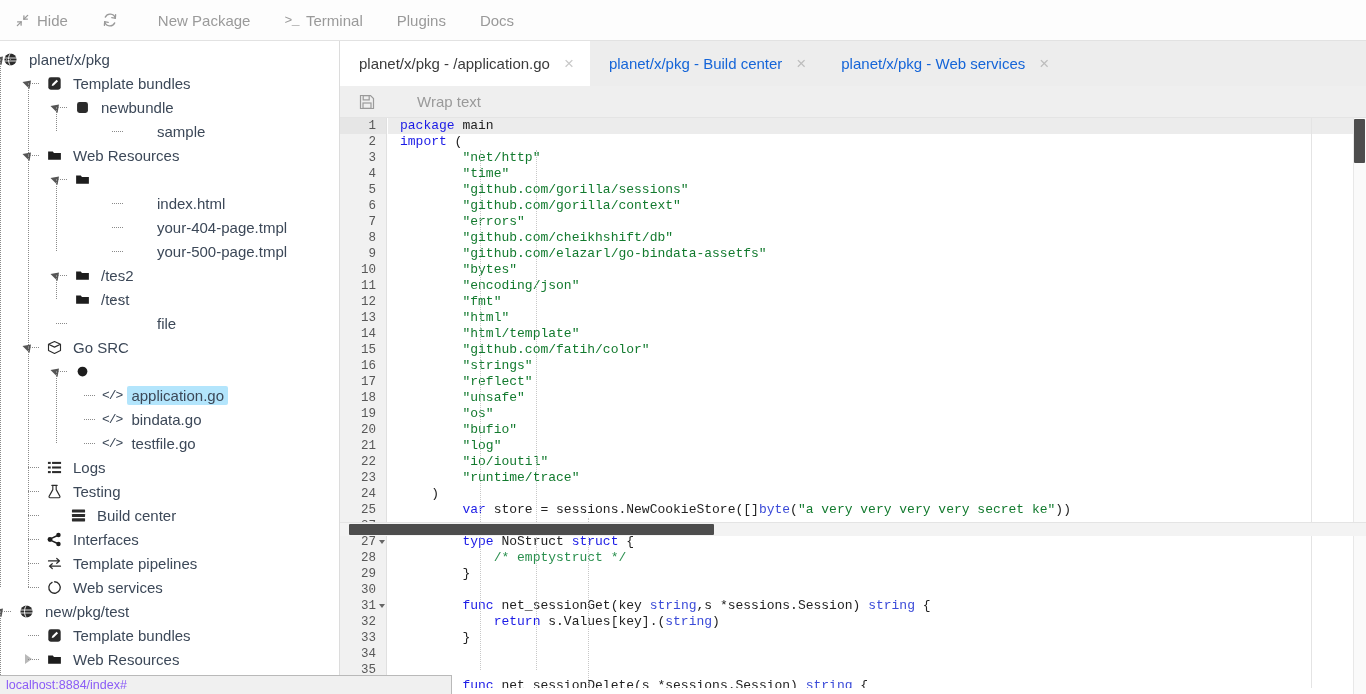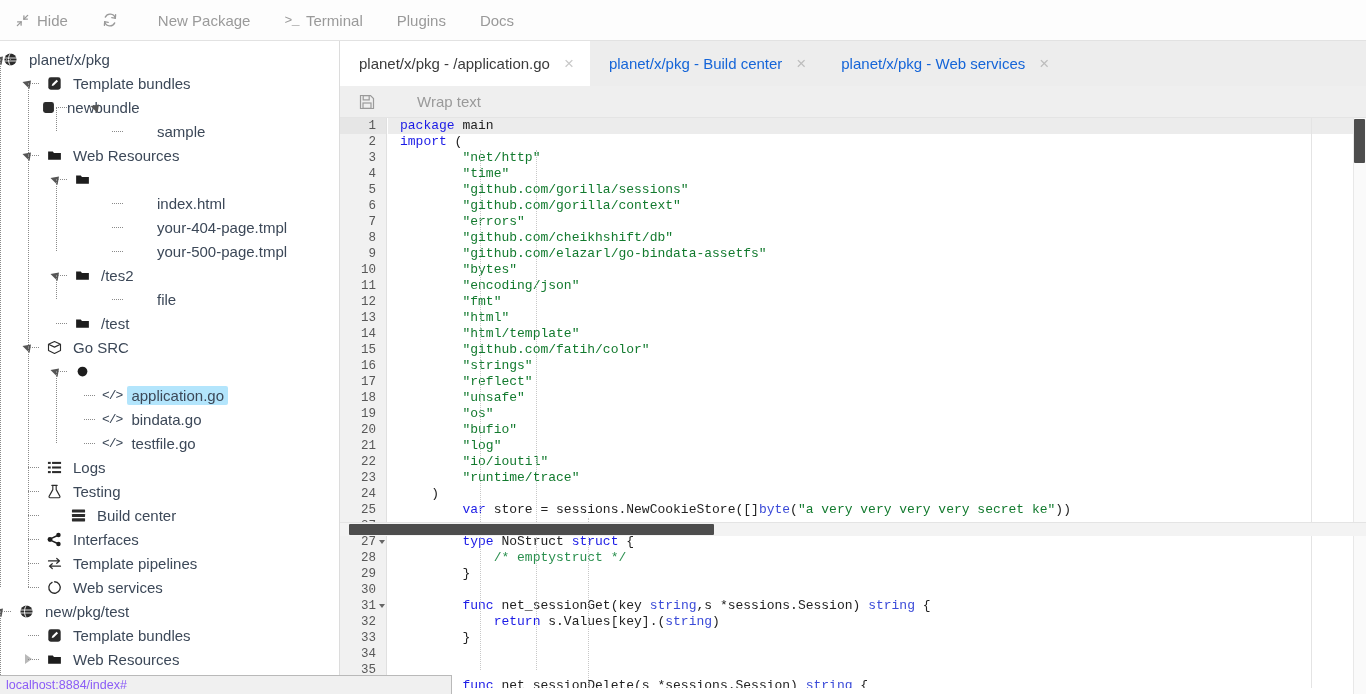--- a/index.html
+++ b/index.html
@@ -236,21 +236,21 @@
         <div class="node" style="padding-left: 46px;">
           <span class="arw" style="left: 25px; top: 7px; border-top: 5px solid transparent; border-right: none; border-bottom: 5px solid transparent; border-left: 7px solid rgb(85, 85, 85); border-image: initial; width: 0px; height: 0px; transform: rotate(-45deg);"></span>
           <span class="ic">
             <svg width="15" height="15" viewBox="0 0 16 16">
               <rect x="1.4" y="1.4" width="13.2" height="13.2" rx="2.6" fill="#2b2b2b"></rect>
               <path d="M5 10.6 L5.6 8.6 L10.2 4 L11.8 5.6 L7.2 10.2 Z" fill="#fff"></path>
             </svg>
           </span>
           <span class="lbl">Template bundles</span>
         </div>
-        <div class="node" style=" margin-left: 40px;">
+        <div class="node" style="padding-left: 74px;">
           <span class="arw" style="left: 53px; top: 7px; border-top: 5px solid transparent; border-right: none; border-bottom: 5px solid transparent; border-left: 7px solid rgb(85, 85, 85); border-image: initial; width: 0px; height: 0px; transform: rotate(-45deg);"></span>
           <span class="ic">
             <svg width="15" height="15" viewBox="0 0 16 16">
               <rect x="2.2" y="2.2" width="11.6" height="11.6" rx="2.6" fill="#2b2b2b"></rect>
             </svg>
           </span>
           <span class="lbl">newbundle</span>
         </div>
         <div class="node" style="padding-left: 130px;">
           <span class="ic"></span>
@@ -288,31 +288,31 @@
         </div>
         <div class="node" style="padding-left: 74px;">
           <span class="arw" style="left: 53px; top: 7px; border-top: 5px solid transparent; border-right: none; border-bottom: 5px solid transparent; border-left: 7px solid rgb(85, 85, 85); border-image: initial; width: 0px; height: 0px; transform: rotate(-45deg);"></span>
           <span class="ic">
             <svg width="15" height="15" viewBox="0 0 16 16">
               <path d="M1.2 3.6 H6.2 L7.4 5.2 H14.8 V12.6 H1.2 Z" fill="#1d1d1d"></path>
             </svg>
           </span>
           <span class="lbl">/tes2</span>
         </div>
+        <div class="node" style="padding-left: 74px;">
+          <span class="ic">
+            <svg width="15" height="15" viewBox="0 0 16 16">
+              <path d="M1.2 3.6 H6.2 L7.4 5.2 H14.8 V12.6 H1.2 Z" fill="#1d1d1d"></path>
+            </svg>
+          </span>
+          <span class="lbl">/test</span>
+        </div>
         <div class="node" style="padding-left: 130px;">
           <span class="ic"></span>
           <span class="lbl">file</span>
-        </div>
-        <div class="node" style="padding-left: 74px;">
-          <span class="ic">
-            <svg width="15" height="15" viewBox="0 0 16 16">
-              <path d="M1.2 3.6 H6.2 L7.4 5.2 H14.8 V12.6 H1.2 Z" fill="#1d1d1d"></path>
-            </svg>
-          </span>
-          <span class="lbl">/test</span>
         </div>
         <div class="node" style="padding-left: 46px;">
           <span class="arw" style="left: 25px; top: 7px; border-top: 5px solid transparent; border-right: none; border-bottom: 5px solid transparent; border-left: 7px solid rgb(85, 85, 85); border-image: initial; width: 0px; height: 0px; transform: rotate(-45deg);"></span>
           <span class="ic">
             <svg width="15" height="15" viewBox="0 0 16 16">
               <path d="M8 1.6 L14.4 4.6 L8 7.6 L1.6 4.6 Z" fill="none" stroke="#2b2b2b" stroke-width="1.2" stroke-linejoin="round"></path>
               <path d="M1.6 4.6 V11.2 L8 14.3 L14.4 11.2 V4.6" fill="none" stroke="#2b2b2b" stroke-width="1.2" stroke-linejoin="round"></path>
             </svg>
           </span>
           <span class="lbl">Go SRC</span>

